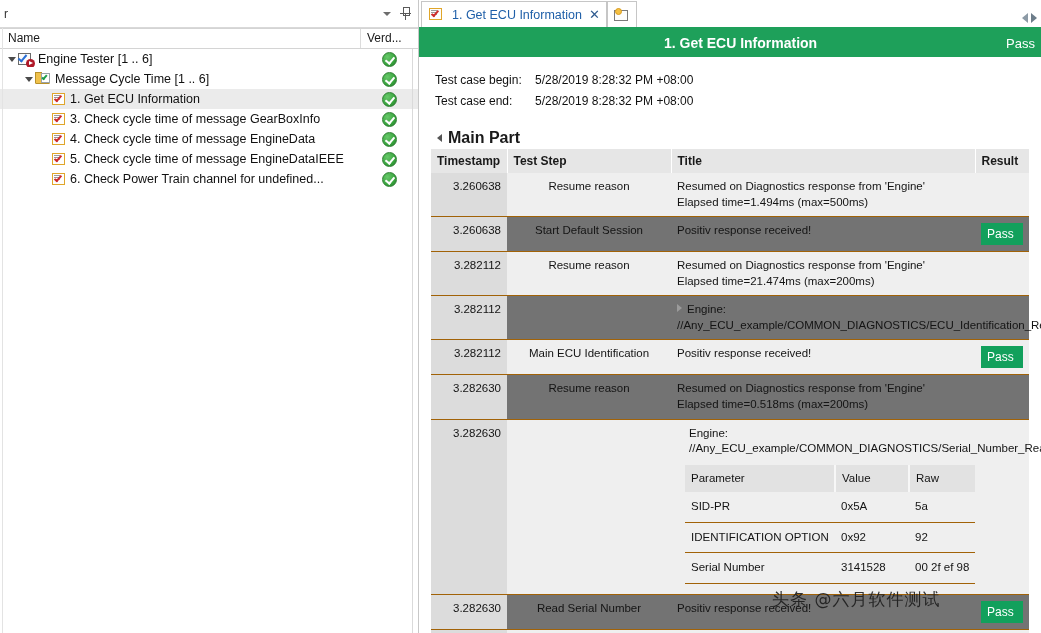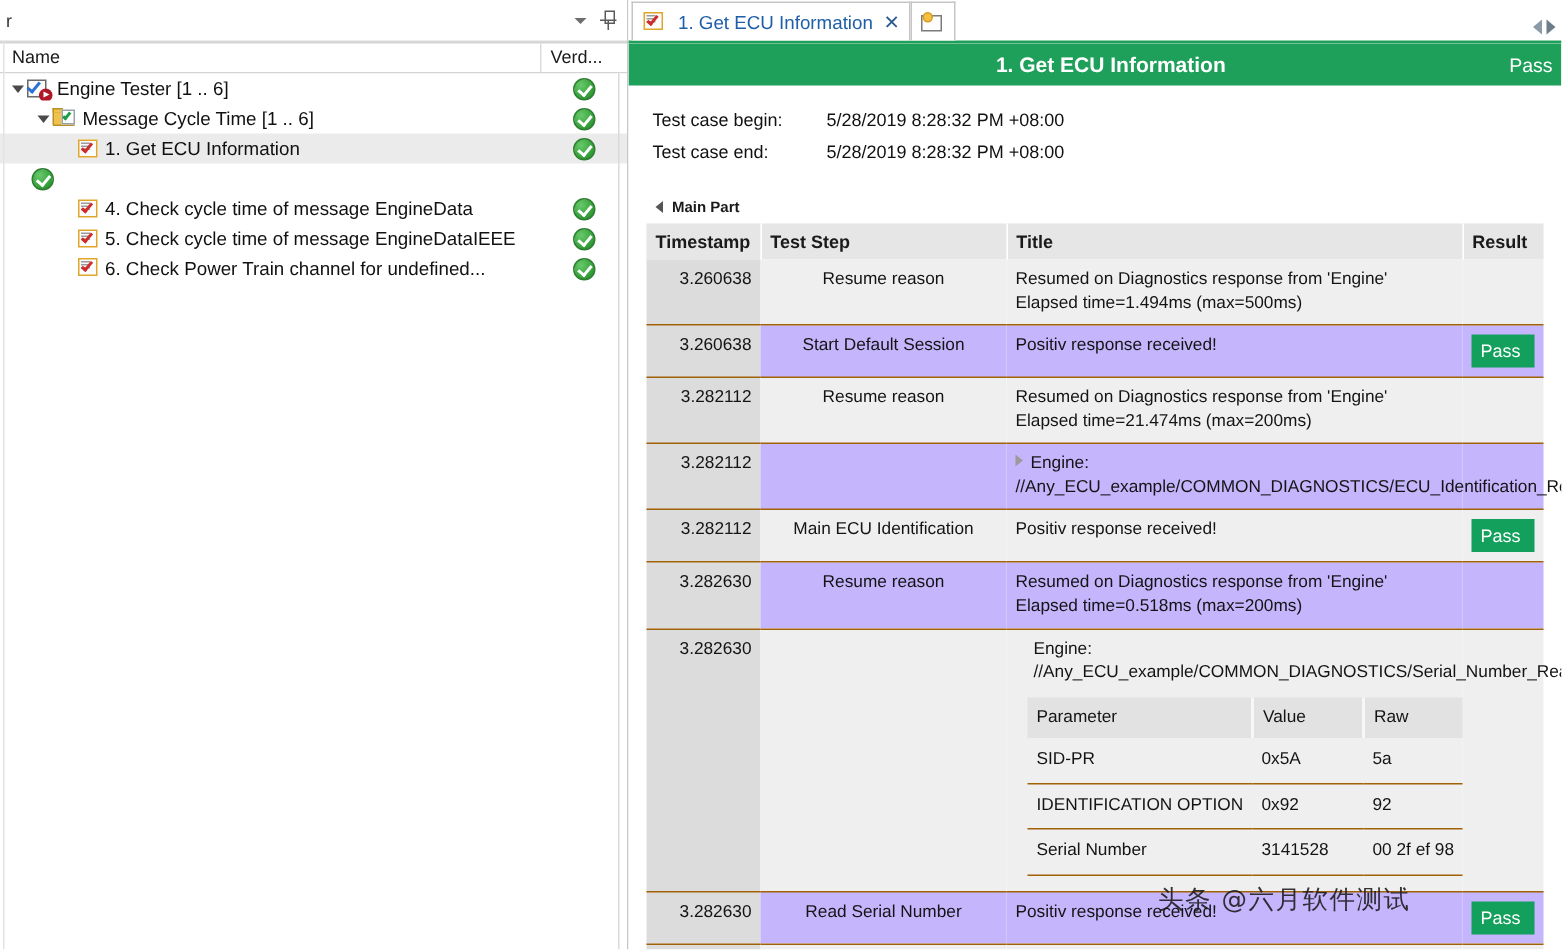--- a/index.html
+++ b/index.html
@@ -241,29 +241,29 @@
     flex: 1 1 auto; text-align: center;
     font-size: 14px; font-weight: bold; color:#ffffff;
     padding-left: 56px;
   }
   .rh-verdict {
     flex: 0 0 auto; padding-right: 6px;
     font-size: 13px; color: #ffffff;
   }
 
   .meta { padding: 12px 0 0 16px; }
-  .meta-row { display: flex; height: 21px; align-items: center; font-size: 12px; gap: 16px; }
+  .meta-row { display: flex; height: 21px; align-items: center; font-size: 12px; }
   .meta-label { width: 100px; flex: 0 0 100px; color: #111; }
   .meta-value { color: #111; }
 
   .section { margin: 16px 12px 0 12px; }
   .sec-head {
     display: flex; align-items: center; gap: 6px;
     height: 22px; padding-left: 6px;
-    font-size: 10px; font-weight: bold; color: #1a1a1a;
+    font-size: 16px; font-weight: bold; color: #1a1a1a;
   }
   .sec-tri {
     width:0;height:0;
     border-top:4px solid transparent;
     border-bottom:4px solid transparent;
     border-right:5px solid #555;
   }
 
   table.log {
     width: 100%; border-collapse: collapse;
@@ -293,21 +293,21 @@
   }
   td.c-ts {
     background: #dcdcdc; text-align: right; padding-right: 10px;
     color: #1a1a1a; white-space: nowrap;
   }
   td.c-step {
     background: #efefef; text-align: center; color: #1a1a1a;
   }
   td.c-title { background: #efefef; }
   td.c-res { background: #efefef; padding: 4px; }
-  tr.alt td.c-step, tr.alt td.c-title, tr.alt td.c-res { background: #c4b5fd; }
+  tr.alt td.c-step, tr.alt td.c-title, tr.alt td.c-res { background: #737373; }
   tr.alt td.c-ts { background: #dcdcdc; }
 
   .pass-badge {
     display: block;
     background: #12a05c;
     color: #ffffff;
     font-size: 12px;
     padding: 3px 6px;
     text-align: left;
   }
@@ -429,20 +429,30 @@
               <span class="t-lines"></span>
               <span class="t-ck"></span>
             </span>
             <span>1. Get ECU Information</span>
           </div>
           <div class="tr-verd">
             <span class="verd-ok"></span>
           </div>
         </div>
         <div class="tree-row">
+          <div class="tr-label" style="display: flex; align-items: center;">
+            <span class="indent" style="width: 38px;"></span>
+            <span class="twisty"></span>
+            <span class="ico ico-test">
+              <span class="t-doc"></span>
+              <span class="t-lines"></span>
+              <span class="t-ck"></span>
+            </span>
+            <span>3. Check cycle time of message GearBoxInfo</span>
+          </div>
           <div class="tr-verd">
             <span class="verd-ok"></span>
           </div>
         </div>
         <div class="tree-row">
           <div class="tr-label" style="display: flex; align-items: center;">
             <span class="indent" style="width: 38px;"></span>
             <span class="twisty"></span>
             <span class="ico ico-test">
               <span class="t-doc"></span>
@@ -464,21 +474,21 @@
               <span class="t-lines"></span>
               <span class="t-ck"></span>
             </span>
             <span>5. Check cycle time of message EngineDataIEEE</span>
           </div>
           <div class="tr-verd">
             <span class="verd-ok"></span>
           </div>
         </div>
         <div class="tree-row">
-          <div class="tr-label" style="display: flex; align-items: flex-start;">
+          <div class="tr-label" style="display: flex; align-items: center;">
             <span class="indent" style="width: 38px;"></span>
             <span class="twisty"></span>
             <span class="ico ico-test">
               <span class="t-doc"></span>
               <span class="t-lines"></span>
               <span class="t-ck"></span>
             </span>
             <span>6. Check Power Train channel for undefined...</span>
           </div>
           <div class="tr-verd">

